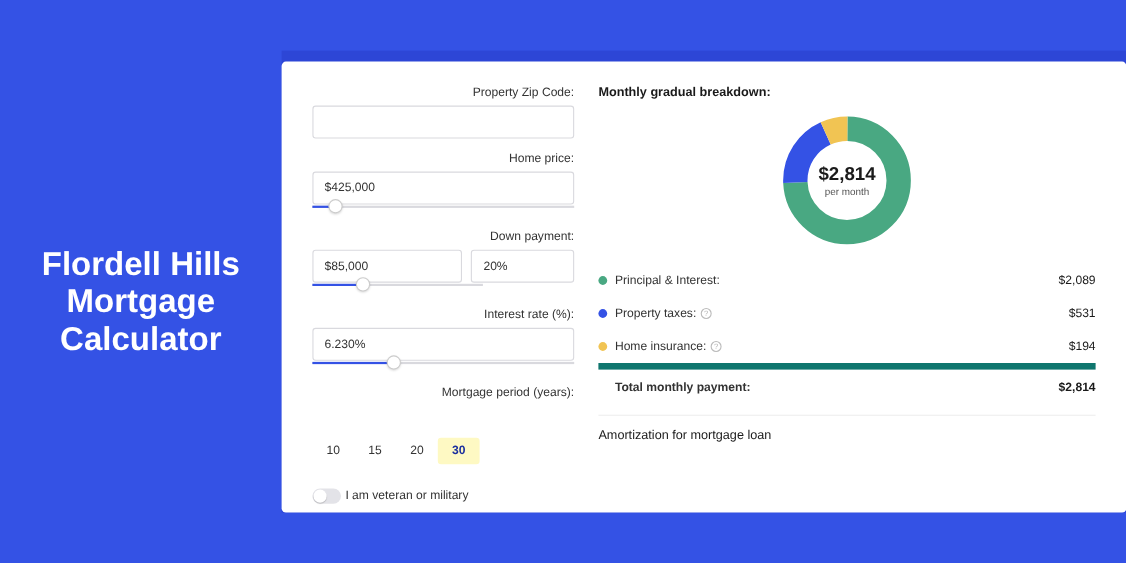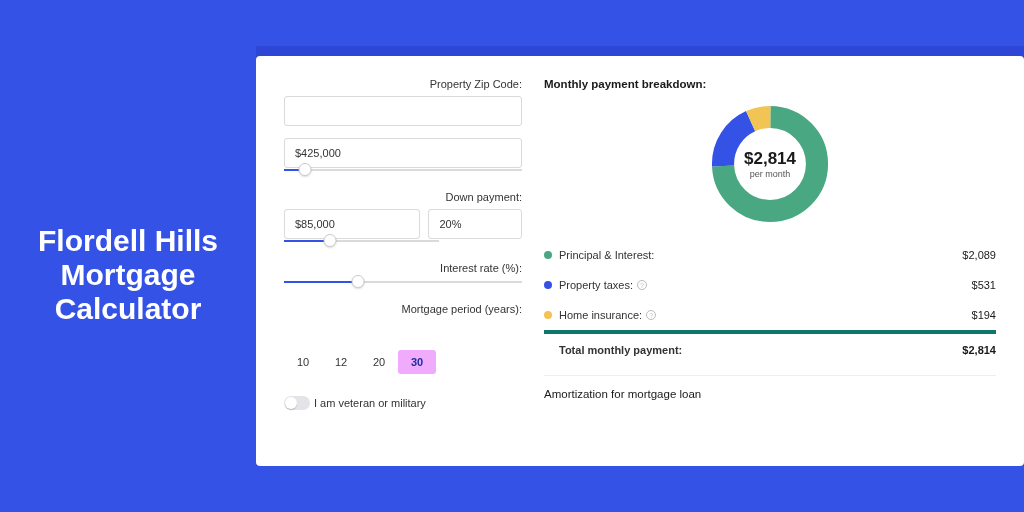--- a/index.html
+++ b/index.html
@@ -112,21 +112,21 @@
     width: 38px;
     height: 24px;
     border: none;
     background: transparent;
     font-size: 11px;
     color: #333;
     border-radius: 3px;
     cursor: pointer;
   }
   .period-btn.active {
-    background: #f0abfc;
+    background: #fef9c3;
     color: #1a2e9e;
     font-weight: 600;
   }
   .toggle-row {
     display: flex;
     align-items: center;
     gap: 4px;
     margin-top: 22px;
   }
   .toggle {
@@ -194,21 +194,21 @@
   }
   .legend-row .dot {
     width: 8px;
     height: 8px;
     border-radius: 50%;
     margin-right: 7px;
     flex-shrink: 0;
   }
   .legend-row .lbl { flex: 1; display: flex; align-items: center; gap: 4px; }
   .legend-row .val { font-size: 11px; color: #1a1a1a; }
-  .legend-row.total { font-weight: 700; border-top: 4px solid #0f766e; padding-top: 10px; }
+  .legend-row.total { font-weight: 700; border-top: 6px solid #0f766e; padding-top: 10px; }
   .legend-row.total .val { font-weight: 700; }
   .legend-row.total .dot { visibility: hidden; }
   .info-icon {
     width: 10px;
     height: 10px;
     border: 1px solid #bbb;
     border-radius: 50%;
     font-size: 7px;
     color: #bbb;
     display: inline-flex;
@@ -242,20 +242,21 @@
     <div class="card">
 
       <div class="left">
 
         <div class="group">
           <div class="label">Property Zip Code:</div>
           <input class="input" value="" style="">
         </div>
 
         <div class="group">
+          <div class="label">Home price:</div>
           <input class="input" value="$425,000" style="">
           <div class="slider-track">
             <div class="slider-line"></div>
             <div class="slider-fill" style="width:9%"></div>
             <div class="slider-thumb" style="left:9%"></div>
           </div>
         </div>
 
         <div class="group">
           <div class="label">Down payment:</div>
@@ -265,48 +266,49 @@
           </div>
           <div class="slider-track" style="width:65%">
             <div class="slider-line"></div>
             <div class="slider-fill" style="width:30%"></div>
             <div class="slider-thumb" style="left:30%"></div>
           </div>
         </div>
 
         <div class="group">
           <div class="label">Interest rate (%):</div>
+          <input class="input" value="6.230%" style="">
           <div class="slider-track">
             <div class="slider-line"></div>
             <div class="slider-fill" style="width:31%"></div>
             <div class="slider-thumb" style="left:31%"></div>
           </div>
         </div>
 
         <div class="group">
           <div class="label">Mortgage period (years):</div>
           <div class="periods" id="periods">
               <button class="period-btn">10</button>
-              <button class="period-btn">12</button>
+              <button class="period-btn">15</button>
               <button class="period-btn">20</button>
               <button class="period-btn active">30</button>
             </div>
         </div>
 
         <div class="toggle-row">
           <div class="toggle">
             <div class="toggle-knob"></div>
           </div>
           <span class="toggle-label">I am veteran or military</span>
         </div>
 
       </div>
 
       <div class="right">
-        <div class="section-title">Monthly payment breakdown:</div>
+        <div class="section-title">Monthly gradual breakdown:</div>
 
         <div class="donut-wrap">
           <div class="donut">
             <svg viewBox="0 0 42 42" id="donut-svg">
                 <circle cx="21" cy="21" r="15.915" fill="transparent" stroke="#49a882" stroke-width="7.5" stroke-dasharray="74.236 25.764" stroke-dashoffset="25.000"></circle>
                 <circle cx="21" cy="21" r="15.915" fill="transparent" stroke="#3452e5" stroke-width="7.5" stroke-dasharray="18.870 81.130" stroke-dashoffset="-49.236"></circle>
                 <circle cx="21" cy="21" r="15.915" fill="transparent" stroke="#f1c453" stroke-width="7.5" stroke-dasharray="6.894 93.106" stroke-dashoffset="-68.106"></circle>
               </svg>
             <div class="donut-center">
               <div class="donut-amount">$2,814</div>

